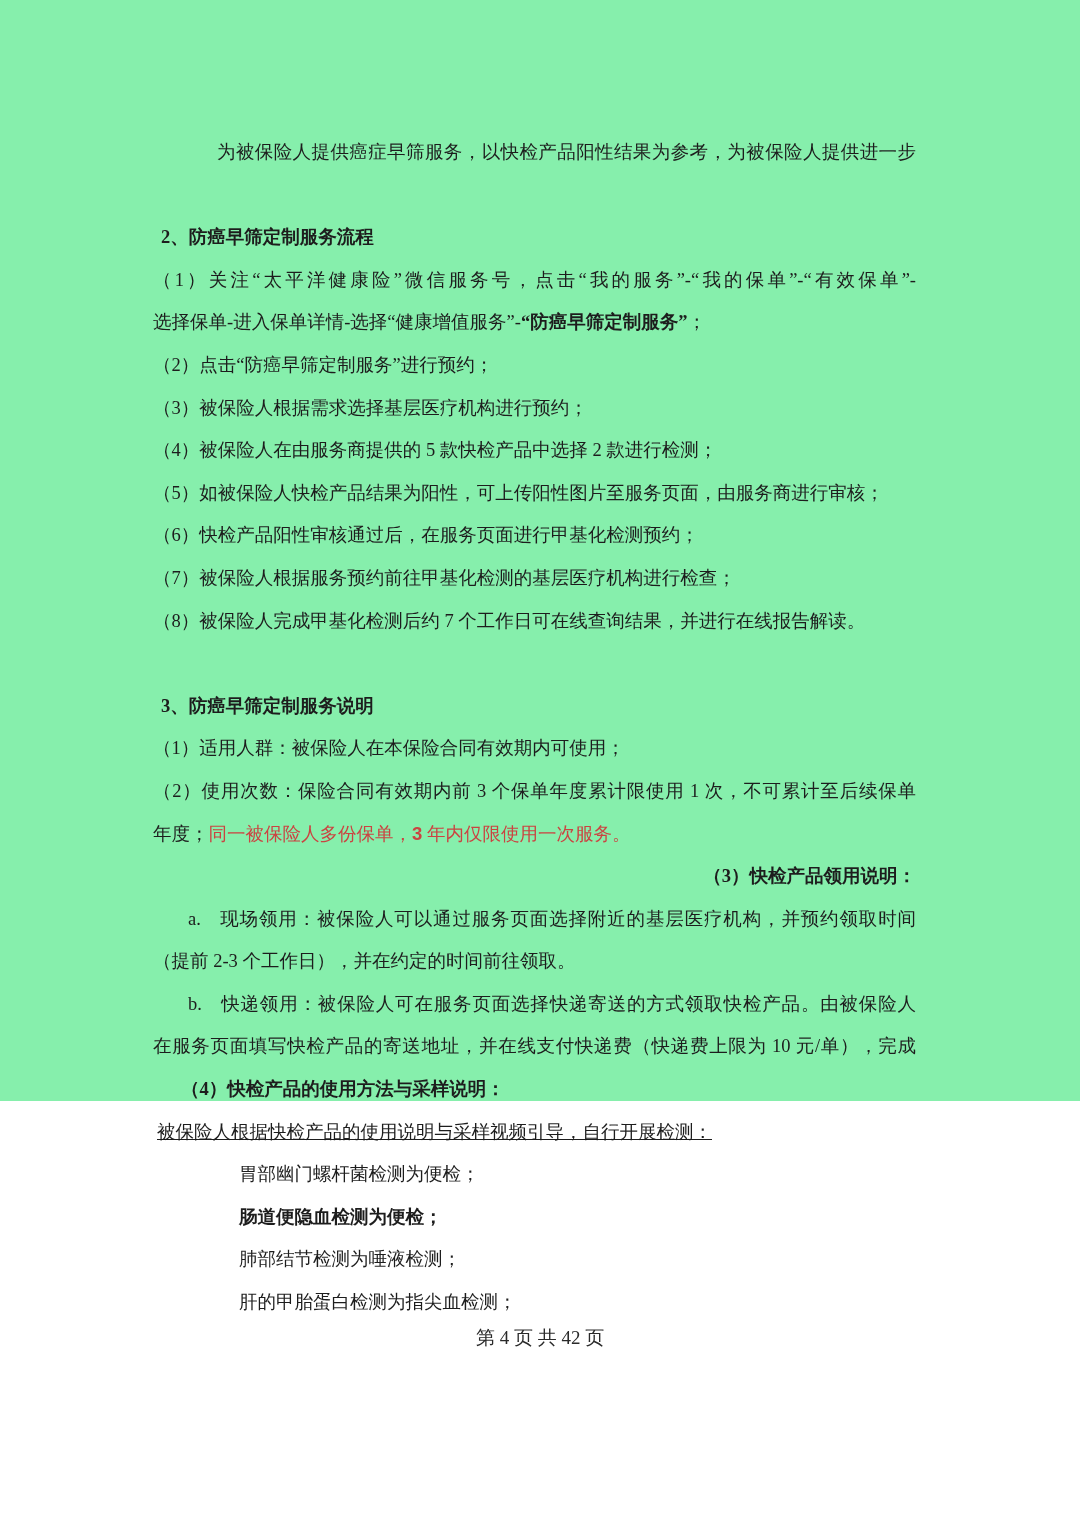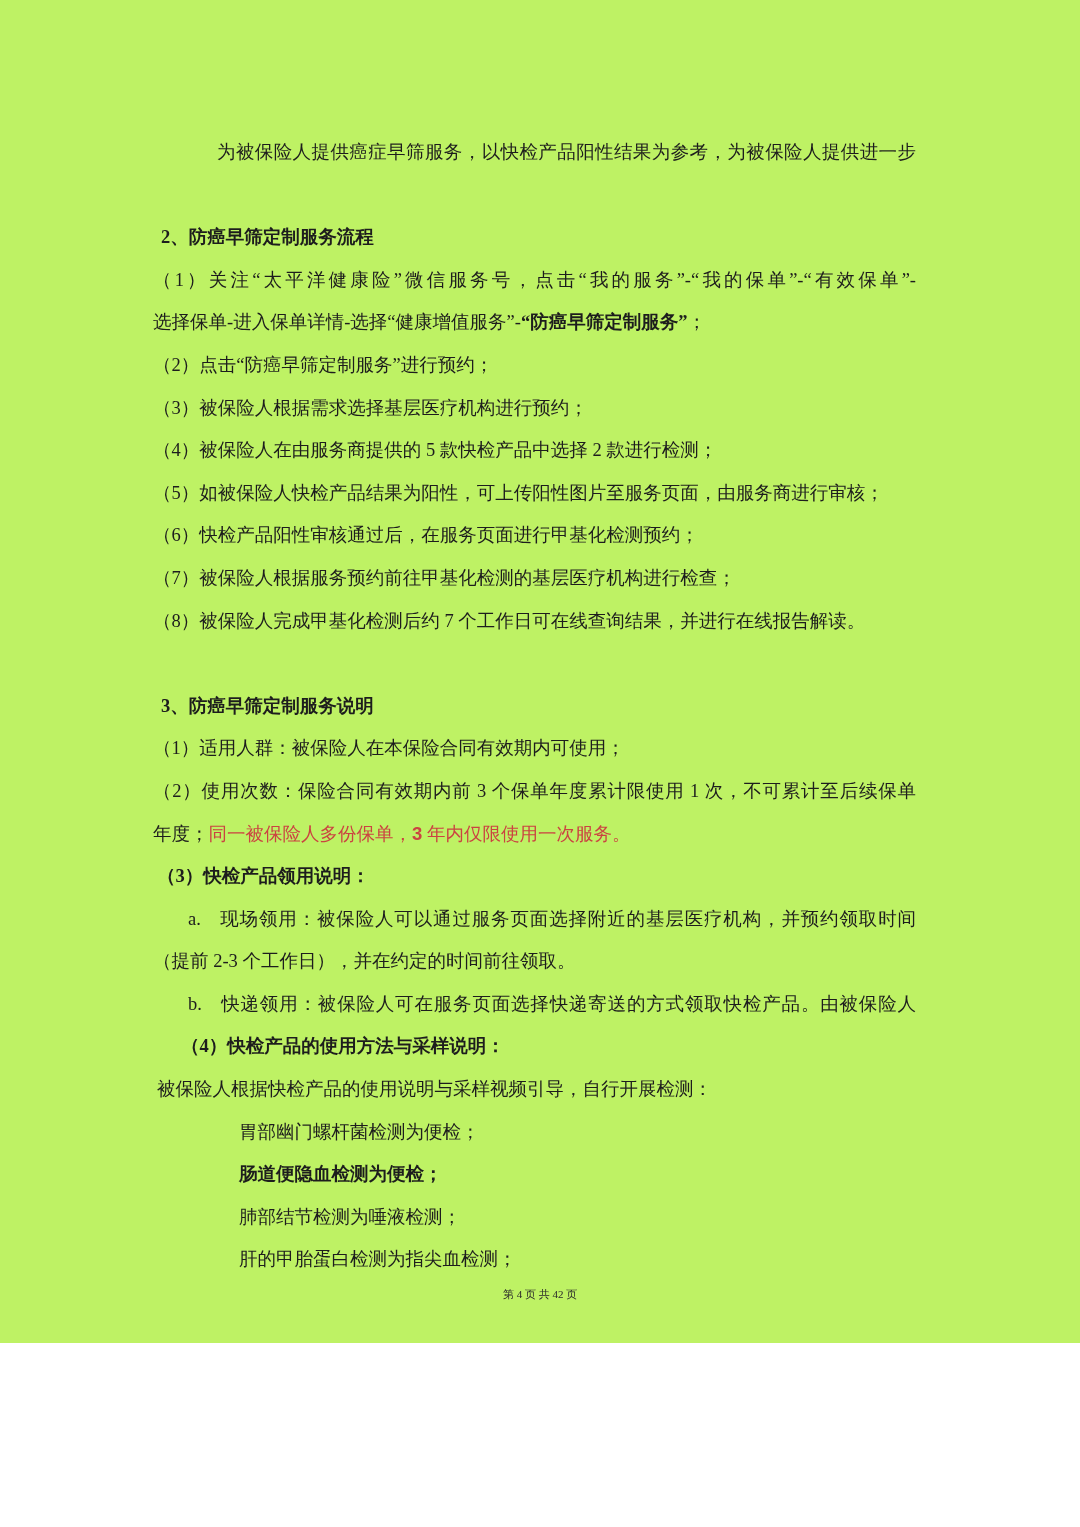--- a/index.html
+++ b/index.html
@@ -10,22 +10,22 @@
   body {
     width: 1080px;
     height: 1527px;
     overflow: hidden;
     font-family: "Liberation Serif", "DejaVu Serif", serif;
     color: #1d1d1d;
   }
   .page {
     position: relative;
     width: 1080px;
-    height: 1343px;
-    background: #bef264;
+    height: 1101px;
+    background: #86efac;
   }
   .doc {
     padding: 131px 164px 0 153px;
   }
   .line {
     font-size: 18.5px;
     line-height: 42.6px;
     height: 42.6px;
     text-align: left;
     white-space: normal;
@@ -34,21 +34,21 @@
     text-align: justify;
     text-align-last: justify;
   }
   .line.blank {  }
   .seg { }
   .seg.bold { font-weight: bold; }
   .seg.red { color: #cb4341; }
   .seg.sans { font-family: "Liberation Sans", sans-serif; font-weight: bold; }
   .footer {
     margin-top: 3px;
-    font-size: 11px;
+    font-size: 19px;
     line-height: 21px;
     text-align: center;
     color: #2a2a2a;
   }
 </style>
 </head>
 <body>
 
 <div class="page">
   <div class="doc">
@@ -63,25 +63,26 @@
       <div class="line"><span class="seg">（4）被保险人在由服务商提供的 5 款快检产品中选择 2 款进行检测；</span></div>
       <div class="line"><span class="seg">（5）如被保险人快检产品结果为阳性，可上传阳性图片至服务页面，由服务商进行审核；</span></div>
       <div class="line"><span class="seg">（6）快检产品阳性审核通过后，在服务页面进行甲基化检测预约；</span></div>
       <div class="line"><span class="seg">（7）被保险人根据服务预约前往甲基化检测的基层医疗机构进行检查；</span></div>
       <div class="line"><span class="seg">（8）被保险人完成甲基化检测后约 7 个工作日可在线查询结果，并进行在线报告解读。</span></div>
       <div class="line blank"></div>
       <div class="line" style="padding-left: 8px;"><span class="seg bold">3、防癌早筛定制服务说明</span></div>
       <div class="line"><span class="seg">（1）适用人群：被保险人在本保险合同有效期内可使用；</span></div>
       <div class="line justify"><span class="seg">（2）使用次数：保险合同有效期内前 3 个保单年度累计限使用 1 次，不可累计至后续保单</span></div>
       <div class="line"><span class="seg">年度；</span><span class="seg red">同一被保险人多份保单，</span><span class="seg red sans">3</span><span class="seg red"> 年内仅限使用一次服务。</span></div>
-      <div class="line" style="padding-left: 4px;"><span class="seg bold">（3）快检产品领用说明：</span></div>
+      <div class="line" style="padding-left: 4px; text-align: right;"><span class="seg bold">（3）快检产品领用说明：</span></div>
       <div class="line justify" style="padding-left: 35px;"><span class="seg">a. 现场领用：被保险人可以通过服务页面选择附近的基层医疗机构，并预约领取时间</span></div>
       <div class="line"><span class="seg">（提前 2-3 个工作日），并在约定的时间前往领取。</span></div>
       <div class="line justify" style="padding-left: 35px;"><span class="seg">b. 快递领用：被保险人可在服务页面选择快递寄送的方式领取快检产品。由被保险人</span></div>
+      <div class="line justify"><span class="seg">在服务页面填写快检产品的寄送地址，并在线支付快递费（快递费上限为 10 元/单），完成</span></div>
       <div class="line" style="padding-left: 4px; margin-left: 24px;"><span class="seg bold">（4）快检产品的使用方法与采样说明：</span></div>
-      <div class="line" style="padding-left: 4px;"><span class="seg">被保险人根据快检产品的使用说明与采样视频引导，自行开展检测：</span></div>
+      <div class="line" style="padding-left: 4px; text-decoration: underline;"><span class="seg">被保险人根据快检产品的使用说明与采样视频引导，自行开展检测：</span></div>
       <div class="line" style="padding-left: 86px;"><span class="seg">胃部幽门螺杆菌检测为便检；</span></div>
       <div class="line" style="padding-left: 86px; font-weight: bold;"><span class="seg">肠道便隐血检测为便检；</span></div>
       <div class="line" style="padding-left: 86px;"><span class="seg">肺部结节检测为唾液检测；</span></div>
       <div class="line" style="padding-left: 86px;"><span class="seg">肝的甲胎蛋白检测为指尖血检测；</span></div>
     </div>
   <div class="footer">第 4 页 共 42 页</div>
 </div>
 
 </body></html>

